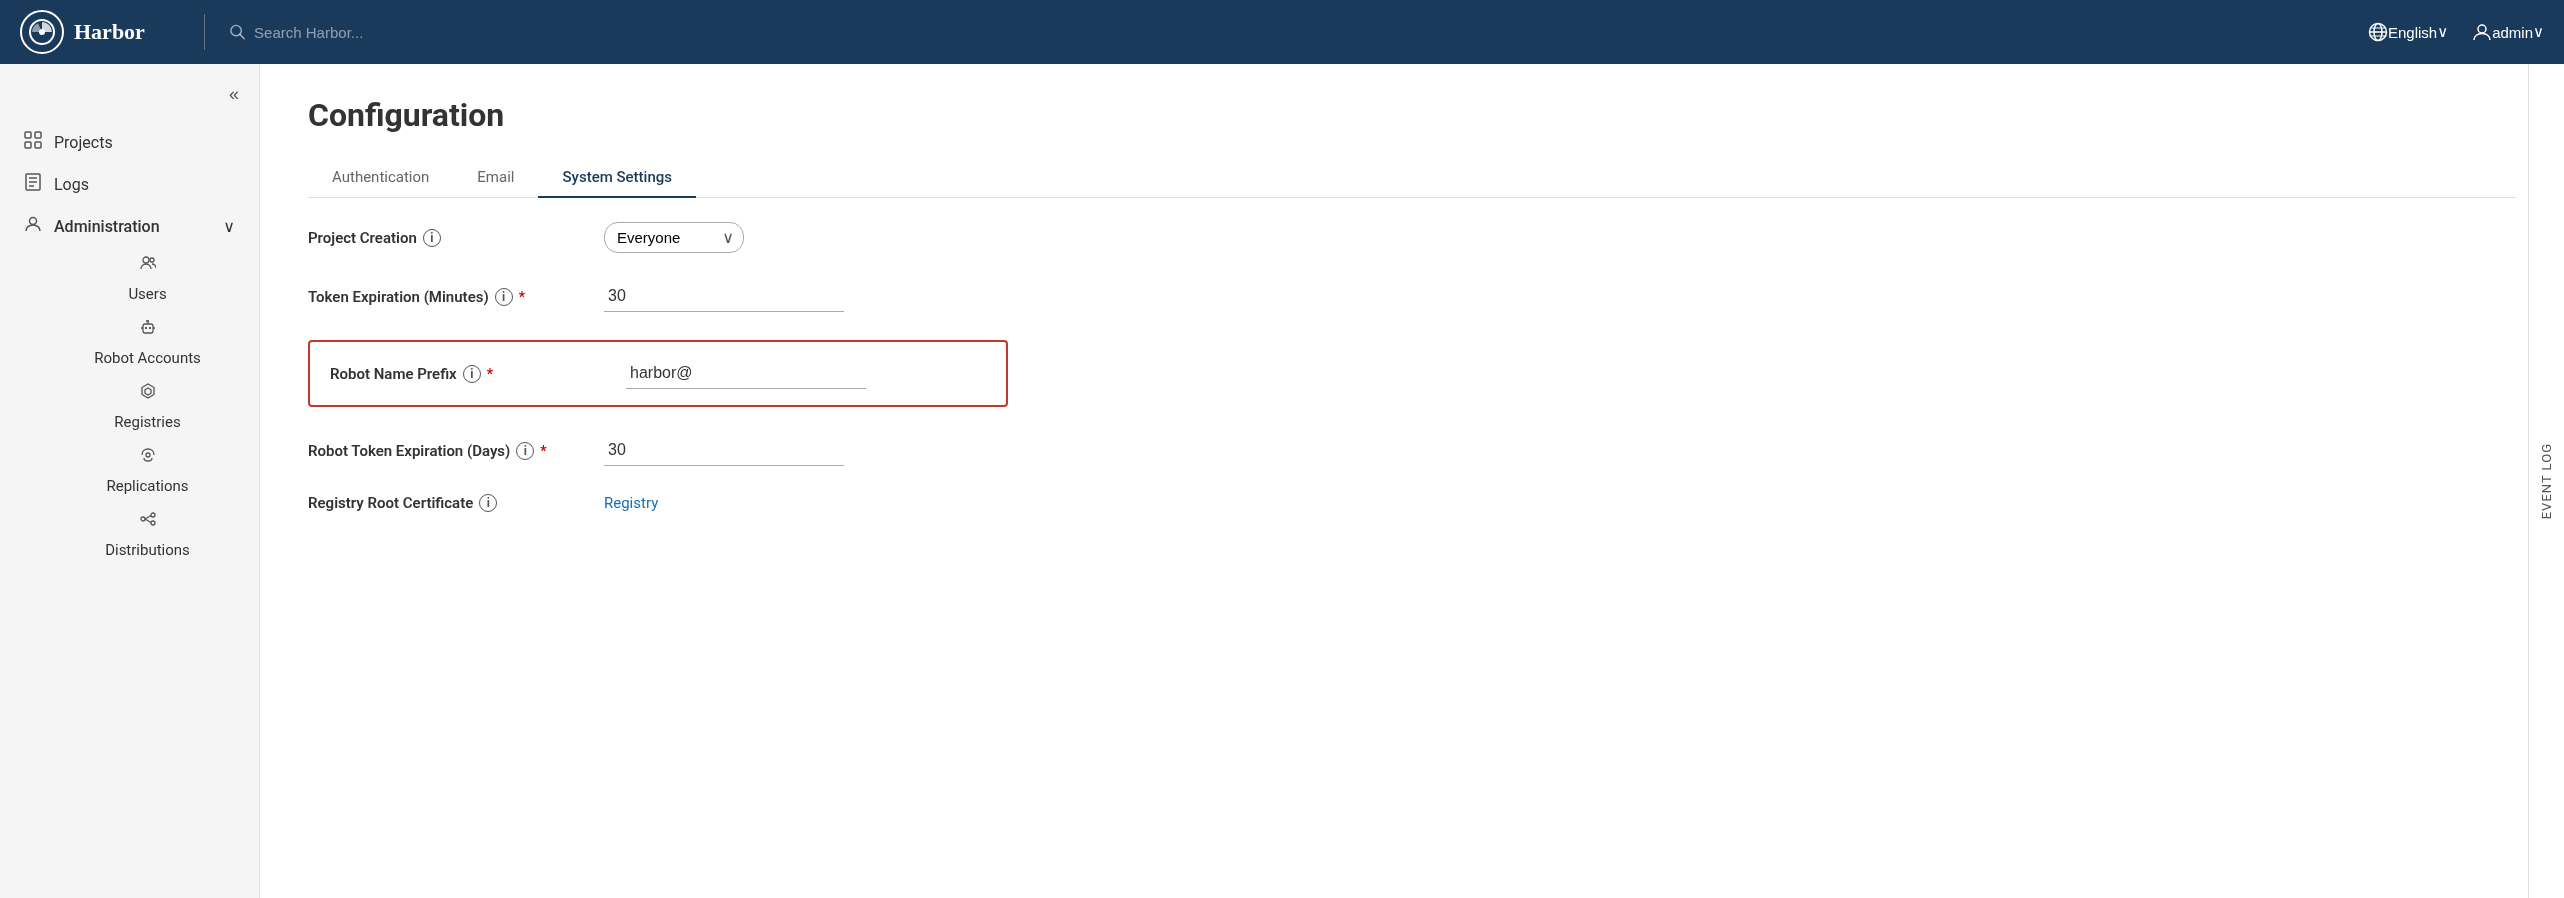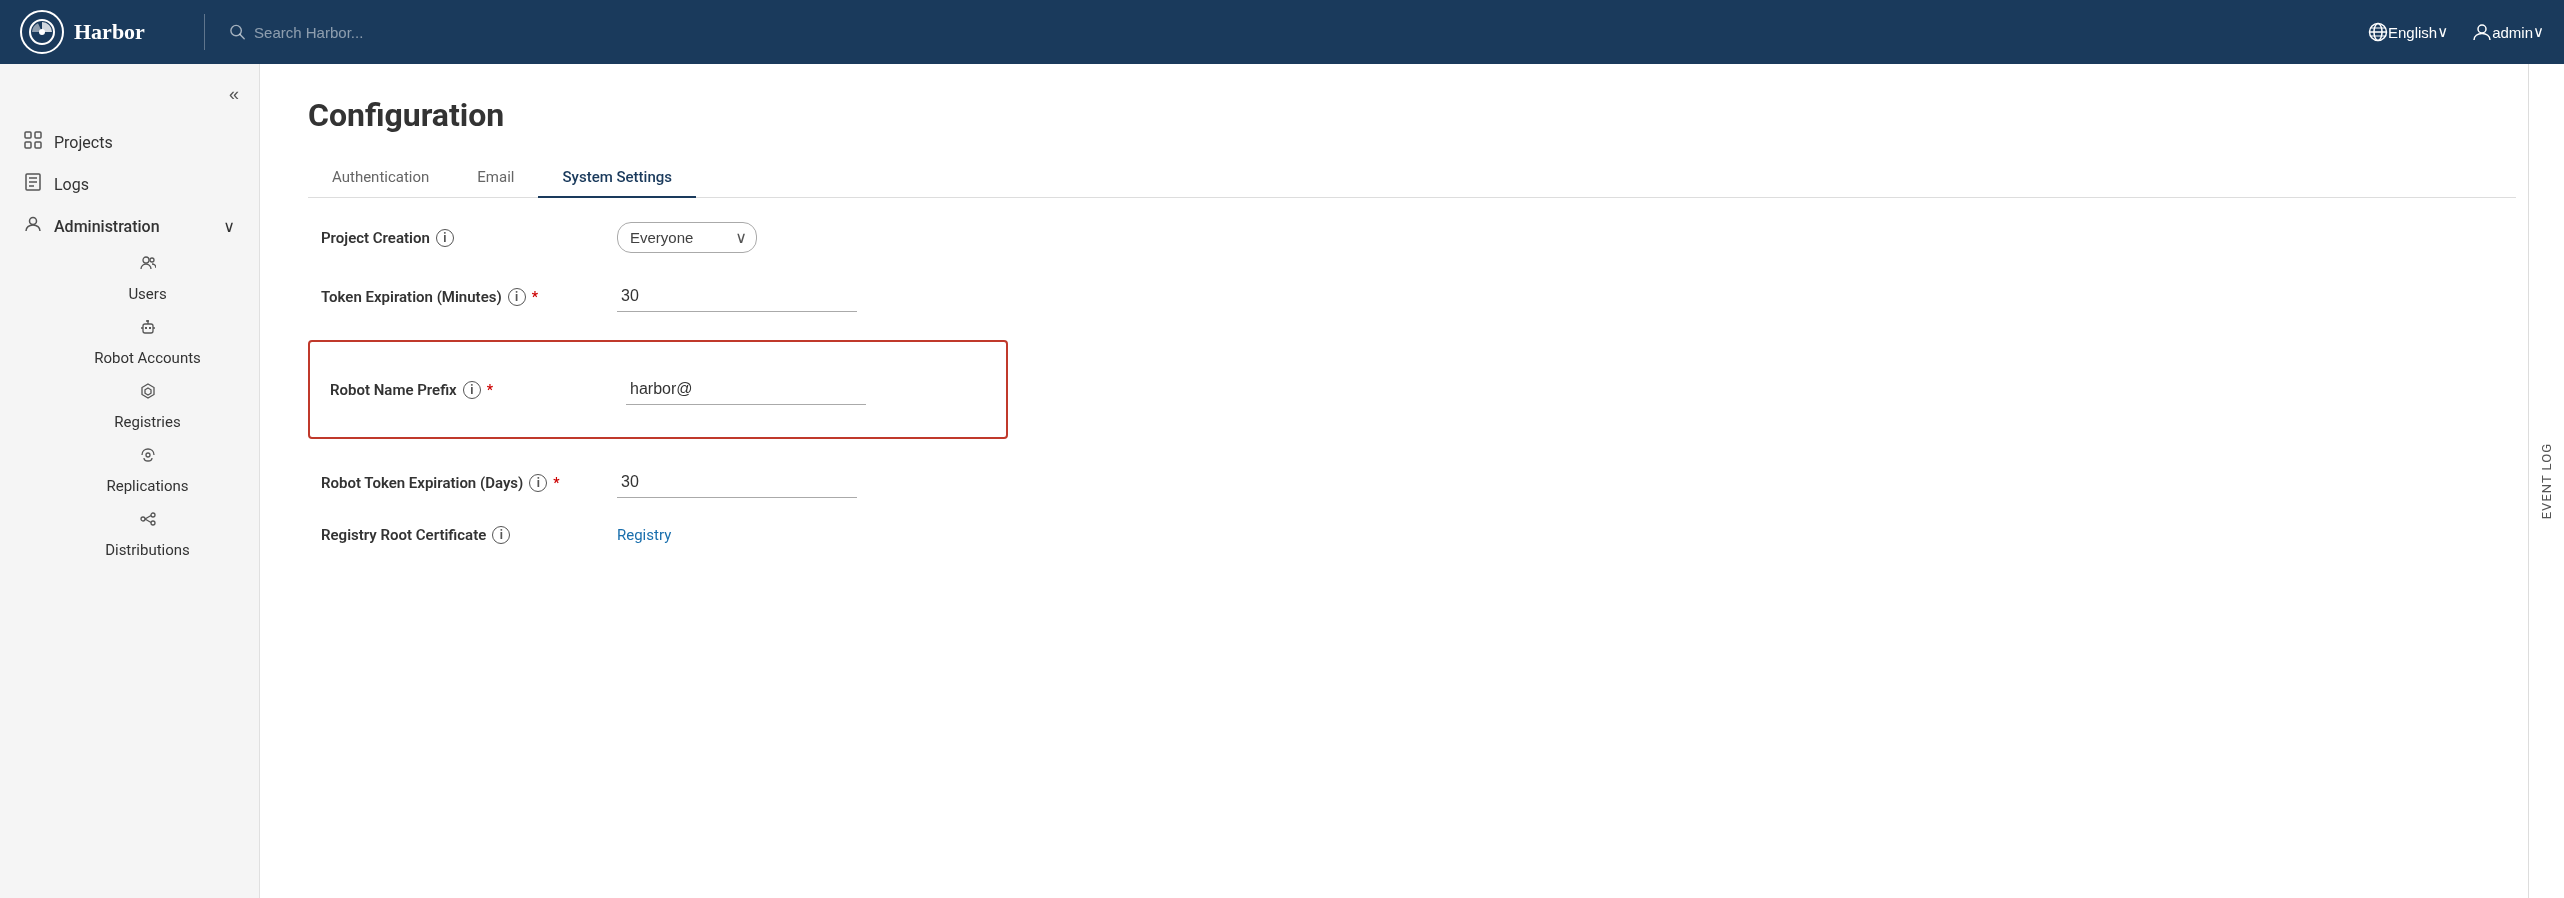--- a/index.html
+++ b/index.html
@@ -181,21 +181,20 @@
       font-weight: 500;
     }
 
     
     .form-section { max-width: 700px; }
     .form-row {
       display: flex;
       align-items: center;
       margin-bottom: 28px;
       gap: 16px;
-      margin-left: 13px;
     }
     .form-label {
       font-size: 15px;
       font-weight: 600;
       color: #333;
       min-width: 280px;
       display: flex;
       align-items: center;
       gap: 6px;
     }
@@ -226,39 +225,39 @@
     .form-select-wrapper {
       position: relative;
       display: inline-flex;
       align-items: center;
     }
     .form-select {
       appearance: none;
       border: 1px solid #aaa;
       border-radius: 14px;
       font-size: 15px;
-      color: #404040;
+      color: #000000;
       padding: 6px 32px 6px 12px;
       background: white;
       cursor: pointer;
       outline: none;
       min-width: 140px;
     }
     .select-arrow {
       position: absolute;
       right: 10px;
       pointer-events: none;
       color: #555;
     }
 
     
     .form-row-highlighted {
       border: 2px solid #c0392b;
       border-radius: 4px;
-      padding: 32px 20px;
+      padding: 16px 20px;
       margin-bottom: 28px;
       display: flex;
       align-items: center;
       gap: 16px;
       background: white;
     }
 
     
     .download-link {
       color: #1a6fad;

